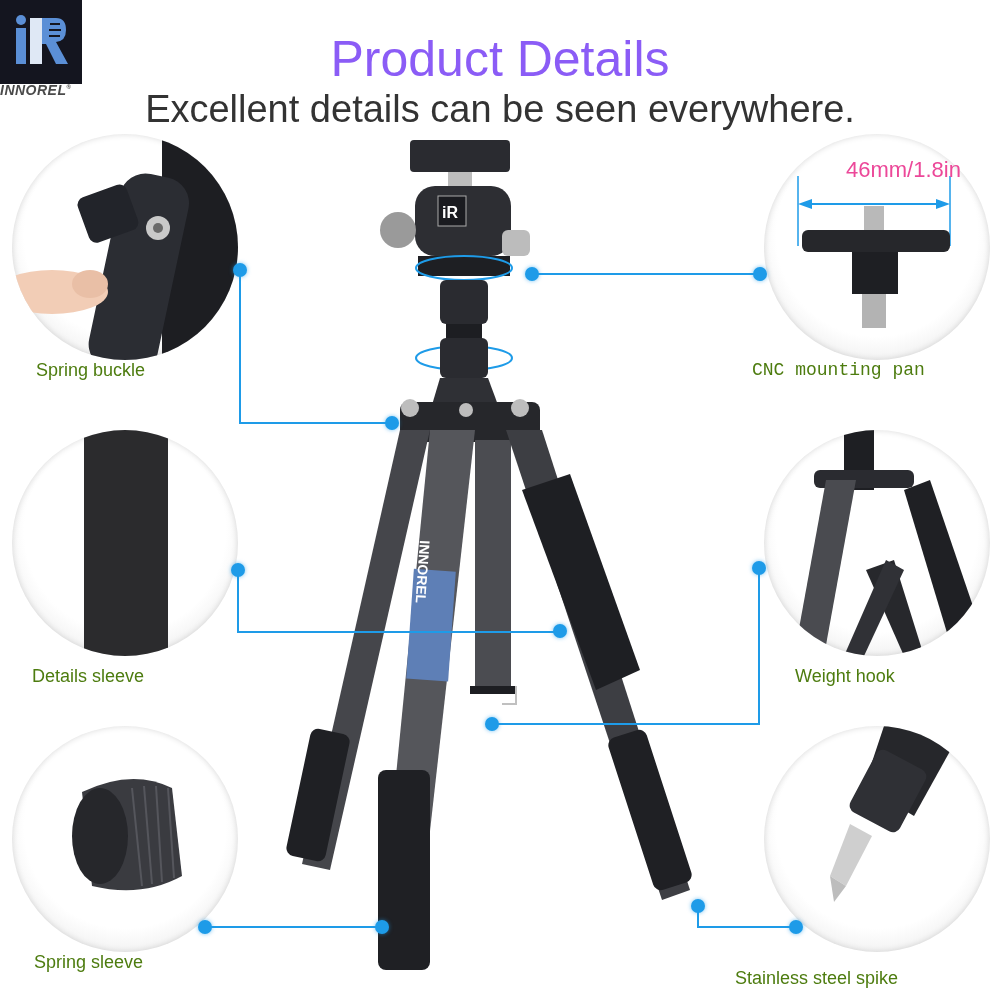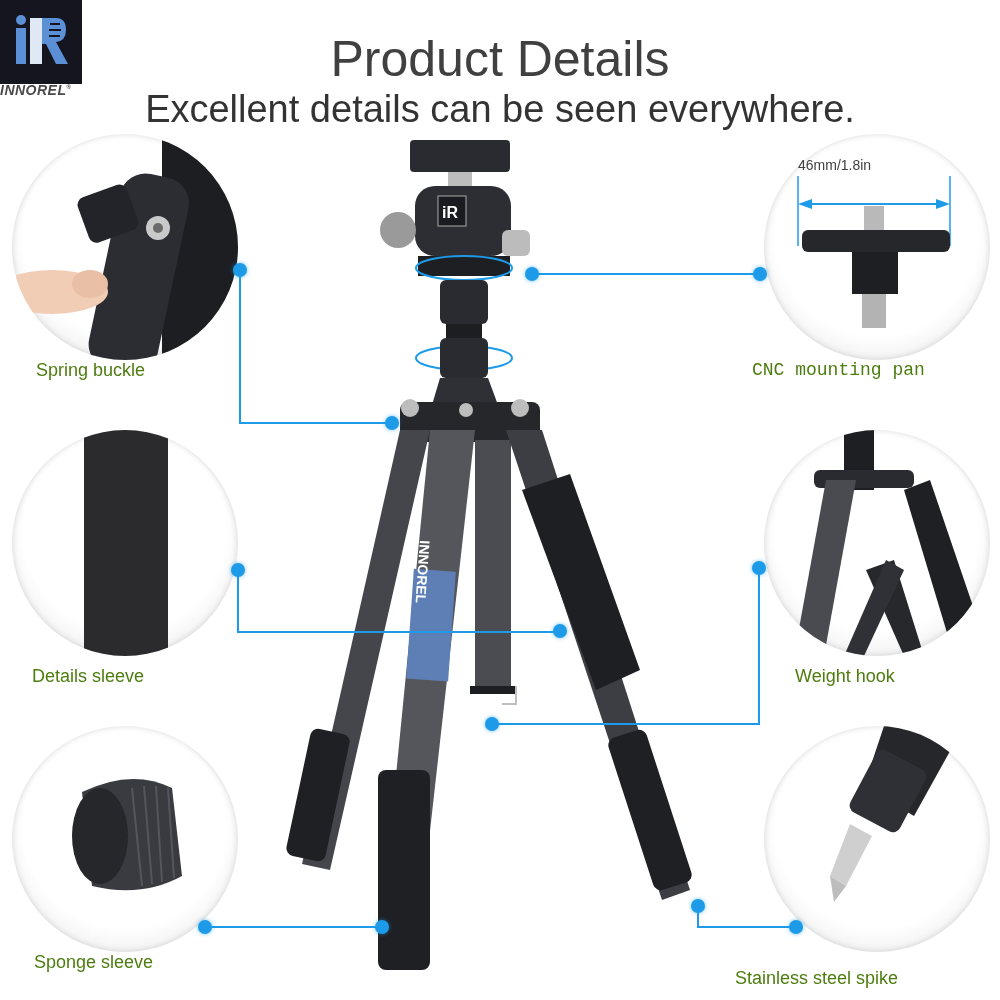--- a/index.html
+++ b/index.html
@@ -3,31 +3,31 @@
   <meta charset="utf-8">
   <style>
     html, body { margin:0; padding:0; }
     body { width:1000px; height:1000px; background:#ffffff; position:relative; overflow:hidden;
       font-family:"Liberation Sans","DejaVu Sans",sans-serif; color:#111; }
     .logo { position:absolute; left:0; top:0; width:82px; height:84px; background:#14151f; }
     .logo svg { position:absolute; left:12px; top:14px; }
     .logo-word { position:absolute; left:0; top:82px; width:92px; font-size:14px; font-weight:bold; font-style:italic;
       color:#4a4a4a; letter-spacing:0.5px; }
     .logo-word sup { font-size:6px; font-style:normal; }
-    .title { position:absolute; left:0; width:1000px; top:30px; text-align:center; font-size:50px; font-weight:500; color:#404040; }
+    .title { position:absolute; left:0; width:1000px; top:30px; text-align:center; font-size:50px; font-weight:500; color:#8b5cf6; }
     .subtitle { position:absolute; left:0; width:1000px; top:88px; text-align:center; font-size:38px; font-weight:300; color:#333; }
 
     .bubble { position:absolute; width:226px; height:226px; border-radius:50%;
       background:radial-gradient(circle at 50% 45%, #ffffff 60%, #ececec 82%, #cfcfcf 100%);
       box-shadow: 0 0 6px rgba(0,0,0,0.15) inset; overflow:hidden; }
     .label { position:absolute; font-size:18px; color:#4d7c0f; white-space:nowrap; }
     .dot { position:absolute; width:14px; height:14px; border-radius:50%; background:#1e9be8;
       box-shadow:0 0 4px rgba(30,155,232,0.6); margin-left:-7px; margin-top:-7px; }
     .line { position:absolute; background:#1e9be8; }
-    .dim-text { position:absolute; font-size:14px; color:#404040; }
+    .dim-text { position:absolute; font-size:22px; color:#ec4899;margin-left:48px; }
 
     .tripod { position:absolute; left:270px; top:130px; width:470px; height:860px; }
   </style>
 </head>
 <body>
 
 <div class="logo">
   <svg width="58" height="56" viewBox="0 0 58 56">
     <circle cx="9" cy="6" r="5" fill="#5b8fd6"></circle>
     <rect x="4" y="14" width="10" height="36" fill="#5b8fd6"></rect>
@@ -94,21 +94,21 @@
     <path d="M70 66 Q120 42 160 62 L170 150 Q130 172 80 160 Z" fill="#3a3b40"></path>
     <ellipse cx="88" cy="110" rx="28" ry="48" fill="#26272b"></ellipse>
     <g stroke="#55565c" stroke-width="2">
       <line x1="120" y1="62" x2="130" y2="160"></line>
       <line x1="132" y1="60" x2="140" y2="158"></line>
       <line x1="144" y1="60" x2="150" y2="156"></line>
       <line x1="156" y1="62" x2="162" y2="152"></line>
     </g>
   </svg>
 </div>
-<div class="label" style="left:34px; top:952px;">Sponge sleeve</div>
+<div class="label" style="left:34px; top:952px;">Spring sleeve</div>
 
 <div class="bubble" style="left:764px; top:726px;">
   <svg width="226" height="226" viewBox="0 0 226 226">
     <polygon points="120,0 200,0 150,90 100,60" fill="#26272b"></polygon>
     <rect x="96" y="30" width="56" height="70" rx="8" fill="#2f3035" transform="rotate(28 124 65)"></rect>
     <polygon points="86,98 108,110 82,160 66,150" fill="#cfcfcf"></polygon>
     <polygon points="66,150 82,160 70,176" fill="#bdbdbd"></polygon>
   </svg>
 </div>
 <div class="label" style="left:735px; top:968px;">Stainless steel spike</div>

